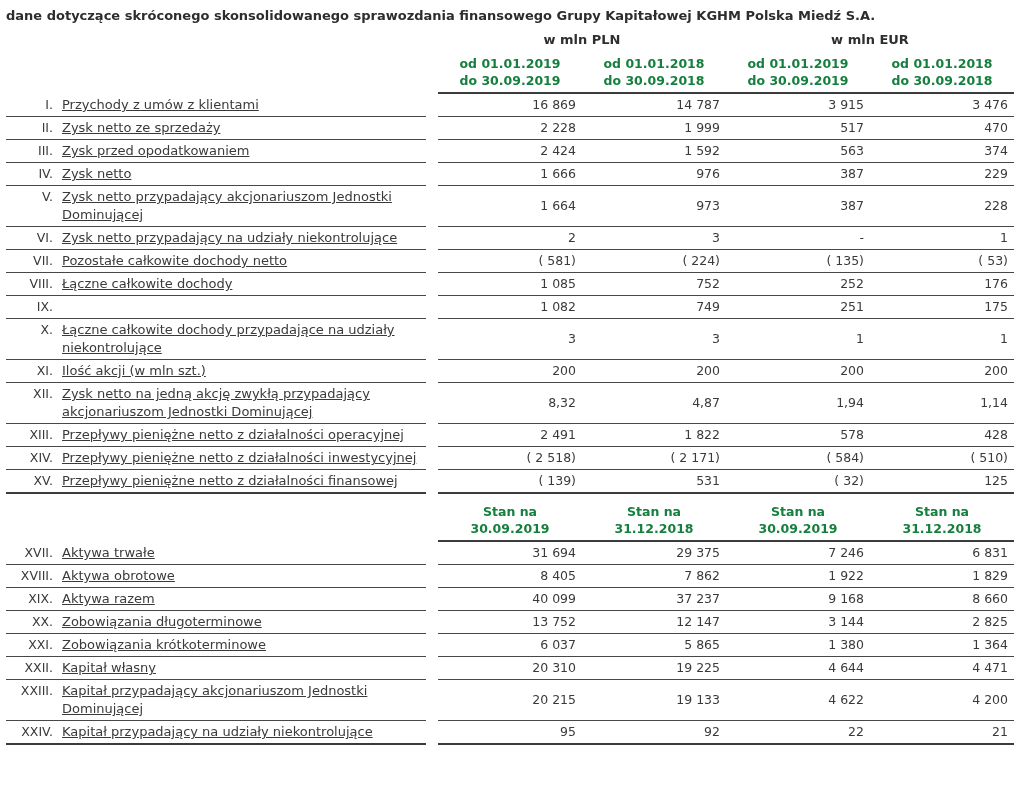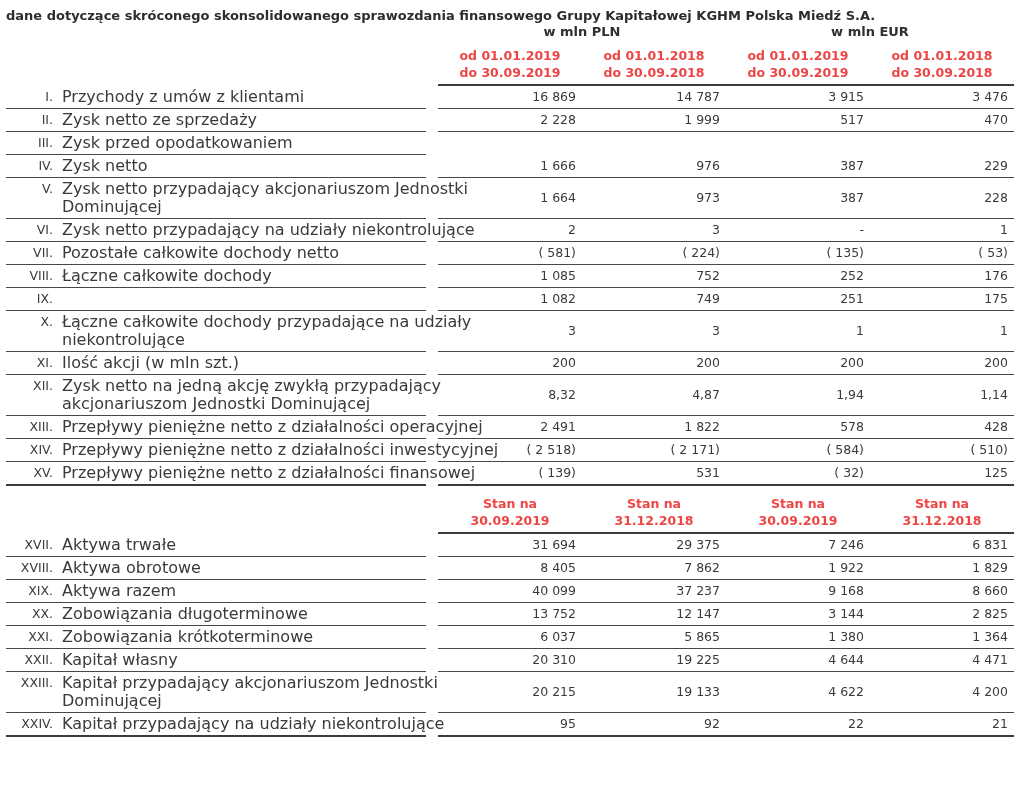--- a/index.html
+++ b/index.html
@@ -13,45 +13,45 @@
   .page { position:relative; width:1024px; height:805px; padding:8px 4px 0 6px; background:#fff; }
 
   .title {
     font-size:13px; font-weight:bold; color:#2d2d2d; line-height:16px;
     white-space:nowrap;
   }
 
   
   .currency-row {
     margin-left:432px; width:576px; display:flex;
-    font-weight:bold; font-size:13px; color:#2f2f2f; line-height:16px;
+    margin-top:8px; font-weight:bold; font-size:13px; color:#2f2f2f; line-height:16px;
   }
   .currency-cell { width:288px; text-align:center; }
 
   .period-row, .state-row {
     margin-left:432px; width:576px;
     display:grid; grid-template-columns:repeat(4,144px);
-    font-weight:bold; font-size:12.5px; color:#ef4444;
+    font-weight:bold; font-size:12.5px; color:#15803d;
     line-height:16.5px; text-align:center; white-space:pre-line;
     padding-bottom:3px; border-bottom:2px solid #3b3b3b;
   }
   .period-row { margin-top:8px; }
   .state-row  { margin-top:10px;text-align:center; }
 
   
   .row { display:flex; align-items:stretch; }
   .row-left {
     width:420px; display:flex; align-items:flex-start;
     border-bottom:1px solid #474747; padding:2px 0;
   }
   .row-num {
     width:56px; flex:none; text-align:right; padding-right:9px;
     font-size:12.5px; line-height:18px;
   }
-  .row-label { font-size:16px; line-height:18px; white-space:pre; }
+  .row-label { font-size:13px; line-height:18px; white-space:pre;text-decoration:underline; }
   .row-right {
     width:576px; margin-left:12px;
     display:grid; grid-template-columns:repeat(4,144px); align-items:center;
     border-bottom:1px solid #474747;
   }
   .val { font-size:12.5px; text-align:right; padding-right:6px; line-height:18px; }
 
   
   .rows .row:last-child .row-left,
   .rows .row:last-child .row-right {
@@ -106,20 +106,26 @@
       <span class="val">517</span>
       <span class="val">470</span>
     </div>
   </div>
 
   <div class="row">
     <div class="row-left">
       <span class="row-num">III.</span>
       <span class="row-label">Zysk przed opodatkowaniem</span>
     </div>
+    <div class="row-right">
+      <span class="val">2 424</span>
+      <span class="val">1 592</span>
+      <span class="val">563</span>
+      <span class="val">374</span>
+    </div>
   </div>
 
   <div class="row">
     <div class="row-left">
       <span class="row-num">IV.</span>
       <span class="row-label">Zysk netto</span>
     </div>
     <div class="row-right">
       <span class="val">1 666</span>
       <span class="val">976</span>

